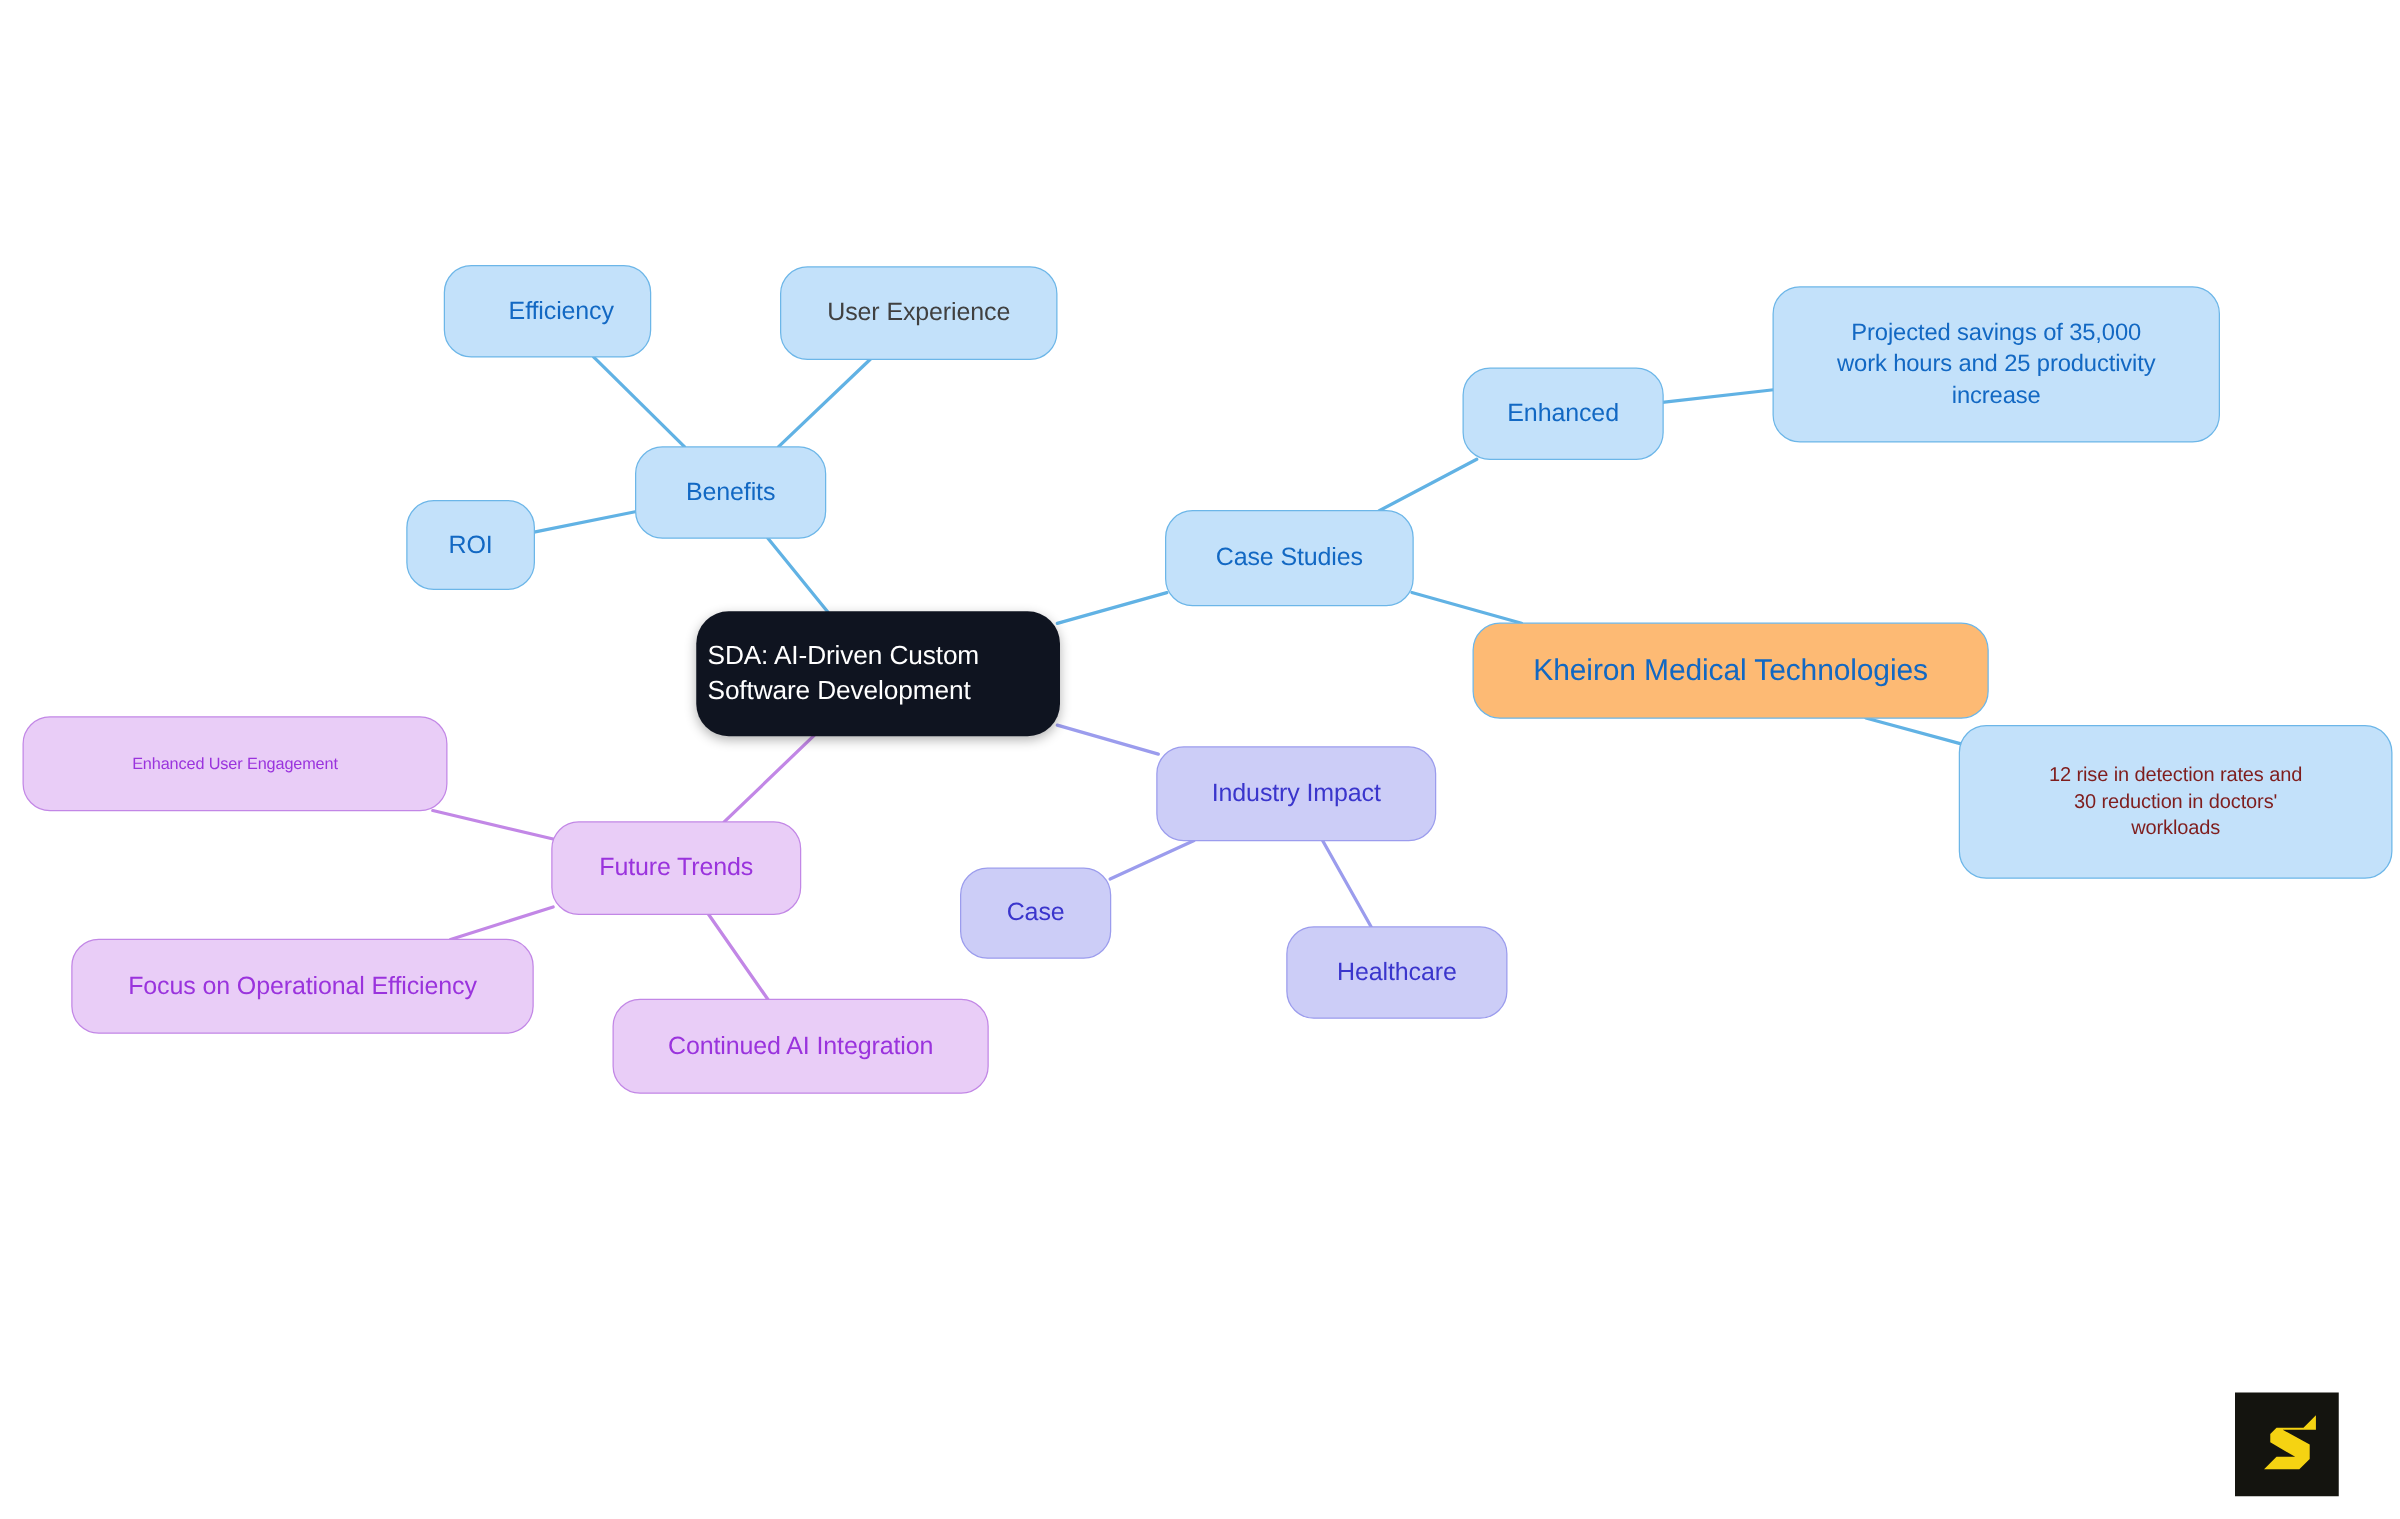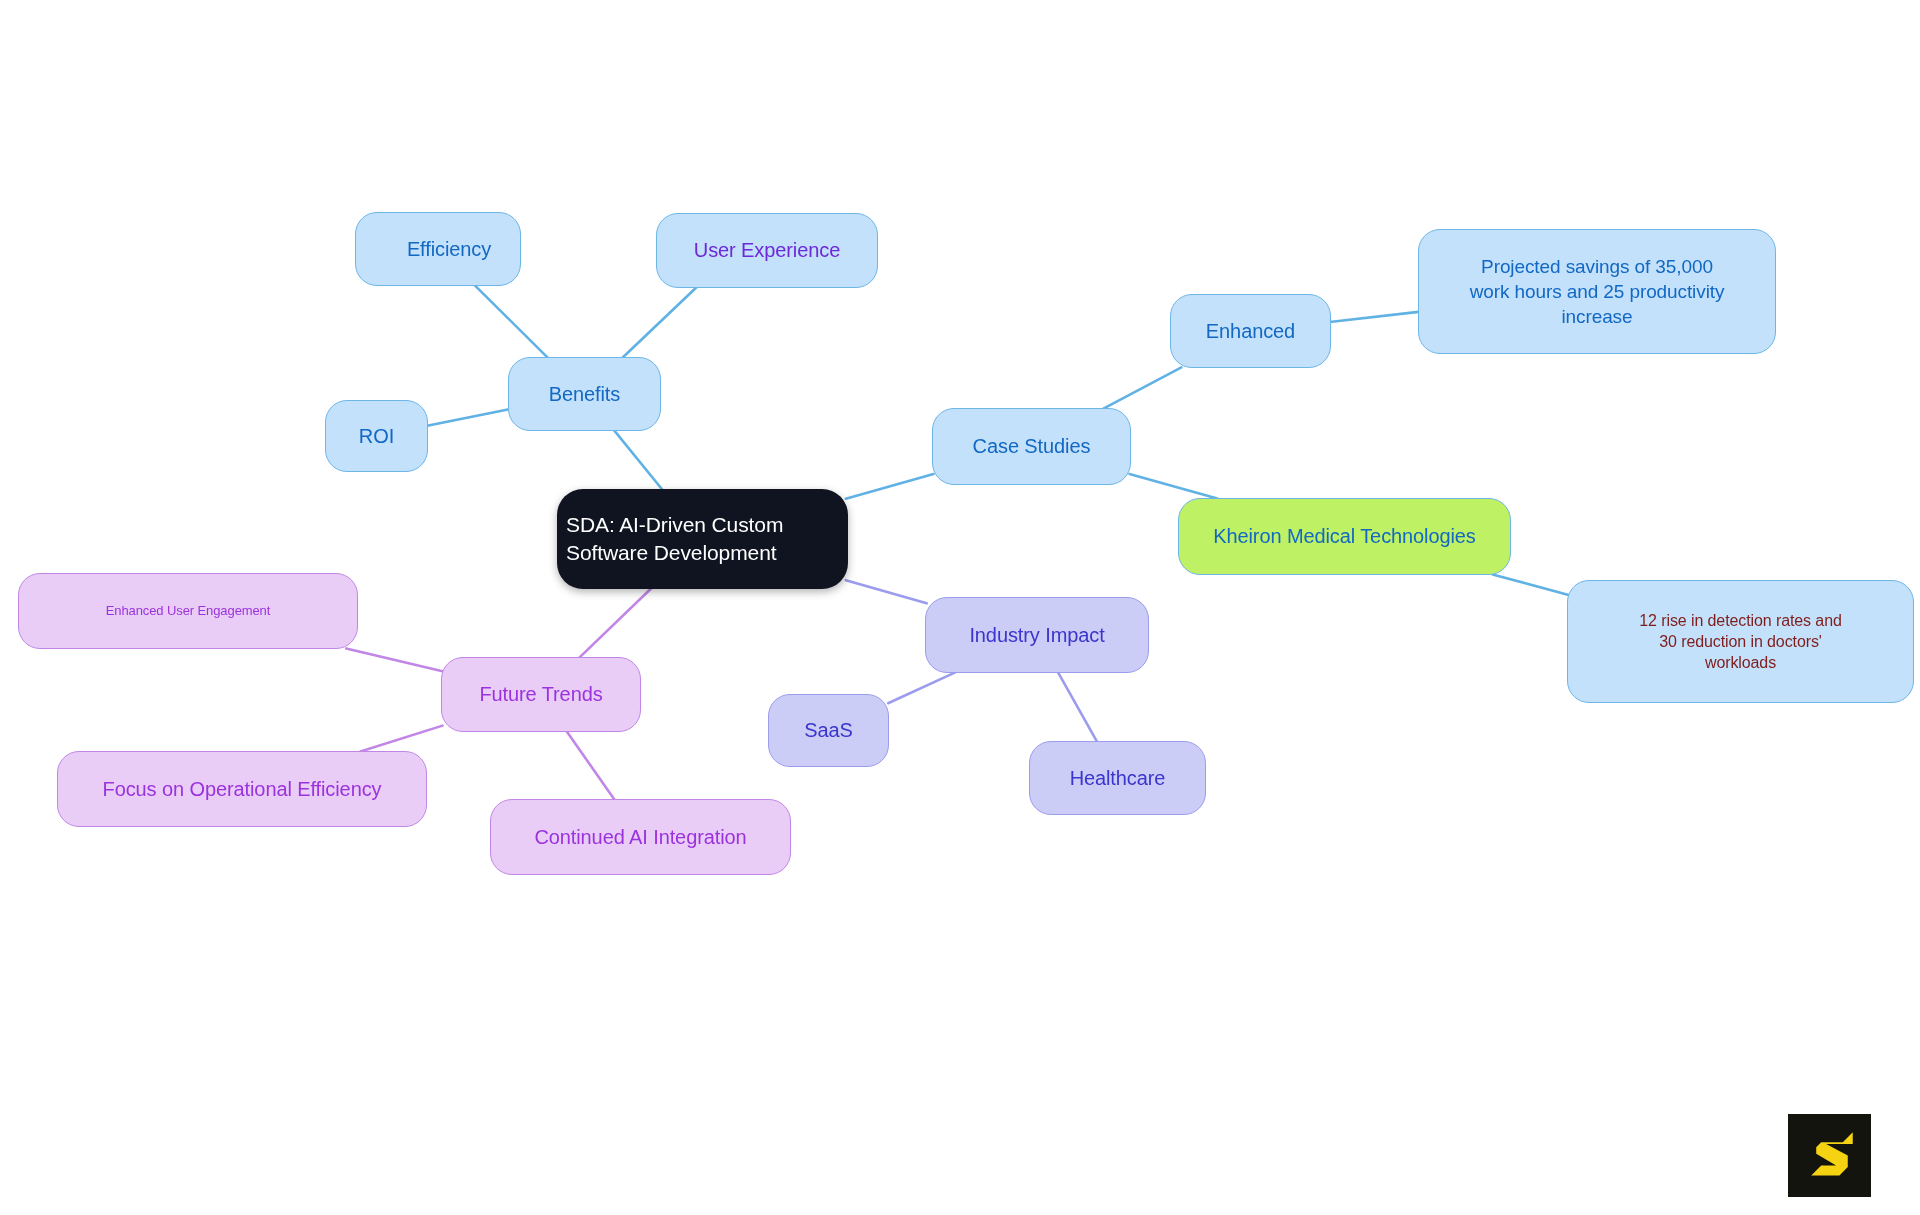--- a/index.html
+++ b/index.html
@@ -79,33 +79,33 @@
       <line x1="1058.0707342657342" y1="672.43" x2="1096.9837587412587" y2="741.555" stroke="#9b9ced" stroke-width="2.6" stroke-linecap="round"></line>
       <line x1="651.3496784565916" y1="588.25" x2="579.3627411575562" y2="657.5625" stroke="#c287e6" stroke-width="2.6" stroke-linecap="round"></line>
       <line x1="442.5" y1="671.2004249291784" x2="346.23700598802395" y2="648.43" stroke="#c287e6" stroke-width="2.6" stroke-linecap="round"></line>
       <line x1="442.5" y1="725.63127090301" x2="360.4293121693122" y2="751.57" stroke="#c287e6" stroke-width="2.6" stroke-linecap="round"></line>
       <line x1="566.791447368421" y1="731.4375" x2="614.3646666666667" y2="799.57" stroke="#c287e6" stroke-width="2.6" stroke-linecap="round"></line>
     </svg>
 <div class="node root" style="left: 557px; top: 489px; width: 291px; height: 100px; background: rgb(15, 20, 32); border-color: rgb(15, 20, 32); color: rgb(255, 255, 255); font-size: 21px;"><span>SDA: AI-Driven Custom
 Software Development</span></div>
     <div class="node" style="left: 508px; top: 357px; width: 153px; height: 74px; background: rgb(195, 225, 250); border-color: rgb(108, 182, 232); color: rgb(18, 104, 195); font-size: 20px;"><span>Benefits</span></div>
     <div class="node" style="left: 355px; top: 212px; width: 166px; height: 74px; background: rgb(195, 225, 250); border-color: rgb(108, 182, 232); color: rgb(18, 104, 195); font-size: 20px; padding-left: 32px;"><span>Efficiency</span></div>
-    <div class="node" style="left: 624px; top: 213px; width: 222px; height: 75px; background: rgb(195, 225, 250); border-color: rgb(108, 182, 232); color: #6d28d9; font-size: 20px; margin-left: 32px;"><span>User Experience</span></div>
+    <div class="node" style="left: 624px; top: 213px; width: 222px; height: 75px; background: rgb(195, 225, 250); border-color: rgb(108, 182, 232); color: #404040; font-size: 20px;"><span>User Experience</span></div>
     <div class="node" style="left: 325px; top: 400px; width: 103px; height: 72px; background: rgb(195, 225, 250); border-color: rgb(108, 182, 232); color: rgb(18, 104, 195); font-size: 20px;"><span>ROI</span></div>
     <div class="node" style="left: 932px; top: 408px; width: 199px; height: 77px; background: rgb(195, 225, 250); border-color: rgb(108, 182, 232); color: rgb(18, 104, 195); font-size: 20px;"><span>Case Studies</span></div>
     <div class="node" style="left: 1170px; top: 294px; width: 161px; height: 74px; background: rgb(195, 225, 250); border-color: rgb(108, 182, 232); color: rgb(18, 104, 195); font-size: 20px;"><span>Enhanced</span></div>
     <div class="node" style="left: 1418px; top: 229px; width: 358px; height: 125px; background: rgb(195, 225, 250); border-color: rgb(108, 182, 232); color: rgb(18, 104, 195); font-size: 19px;"><span>Projected savings of 35,000
 work hours and 25 productivity
 increase</span></div>
-    <div class="node" style="left: 1178px; top: 498px; width: 333px; height: 77px; background: #bef264; border-color: rgb(108, 182, 232); color: rgb(18, 104, 195); font-size: 20px;"><span>Kheiron Medical Technologies</span></div>
+    <div class="node" style="left: 1178px; top: 498px; width: 413px; height: 77px; background: #fdba74; border-color: rgb(108, 182, 232); color: rgb(18, 104, 195); font-size: 24px;"><span>Kheiron Medical Technologies</span></div>
     <div class="node" style="left: 1567px; top: 580px; width: 347px; height: 123px; background: rgb(195, 225, 250); border-color: rgb(108, 182, 232); color: #7f1d1d; font-size: 16px;"><span>12 rise in detection rates and
 30 reduction in doctors'
 workloads</span></div>
     <div class="node" style="left: 925px; top: 597px; width: 224px; height: 76px; background: rgb(204, 205, 247); border-color: rgb(155, 156, 237); color: rgb(58, 53, 204); font-size: 20px;"><span>Industry Impact</span></div>
-    <div class="node" style="left: 768px; top: 694px; width: 121px; height: 73px; background: rgb(204, 205, 247); border-color: rgb(155, 156, 237); color: rgb(58, 53, 204); font-size: 20px;"><span>SaaS</span></div>
+    <div class="node" style="left: 768px; top: 694px; width: 121px; height: 73px; background: rgb(204, 205, 247); border-color: rgb(155, 156, 237); color: rgb(58, 53, 204); font-size: 20px;"><span>Case</span></div>
     <div class="node" style="left: 1029px; top: 741px; width: 177px; height: 74px; background: rgb(204, 205, 247); border-color: rgb(155, 156, 237); color: rgb(58, 53, 204); font-size: 20px;"><span>Healthcare</span></div>
     <div class="node" style="left: 441px; top: 657px; width: 200px; height: 75px; background: rgb(233, 205, 247); border-color: rgb(194, 135, 230); color: rgb(154, 51, 221); font-size: 20px;"><span>Future Trends</span></div>
     <div class="node" style="left: 18px; top: 573px; width: 340px; height: 76px; background: rgb(233, 205, 247); border-color: rgb(194, 135, 230); color: rgb(154, 51, 221); font-size: 13px;"><span>Enhanced User Engagement</span></div>
     <div class="node" style="left: 57px; top: 751px; width: 370px; height: 76px; background: rgb(233, 205, 247); border-color: rgb(194, 135, 230); color: rgb(154, 51, 221); font-size: 20px; text-align: right;"><span>Focus on Operational Efficiency</span></div>
     <div class="node" style="left: 490px; top: 799px; width: 301px; height: 76px; background: rgb(233, 205, 247); border-color: rgb(194, 135, 230); color: rgb(154, 51, 221); font-size: 20px;"><span>Continued AI Integration</span></div>
   </div>
 
 <div id="logo" style="left: 1788px; top: 1114px; width: 83px; height: 83px; background: rgb(20, 20, 15);">
   <svg viewBox="0 0 100 100" width="100%" height="100%">
     <path id="logo-path" d="M78 22 L66 34 L40 34 L34 40 L34 48 L58 62 L40 62 L28 74 L62 74 L72 64 L72 50 L46 36 L78 36 Z" fill="#f5d312"></path>

